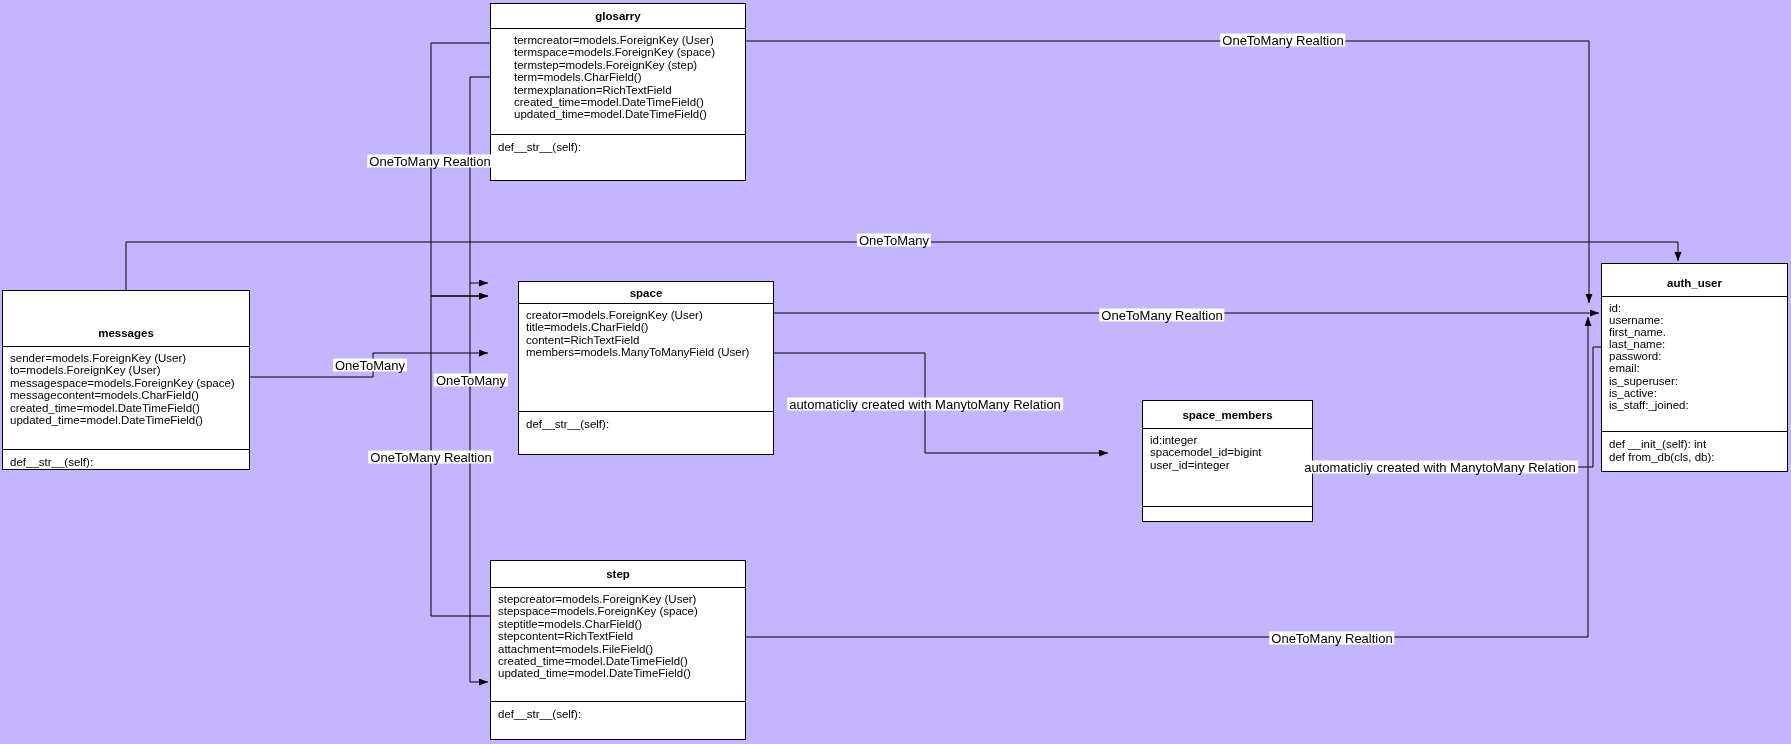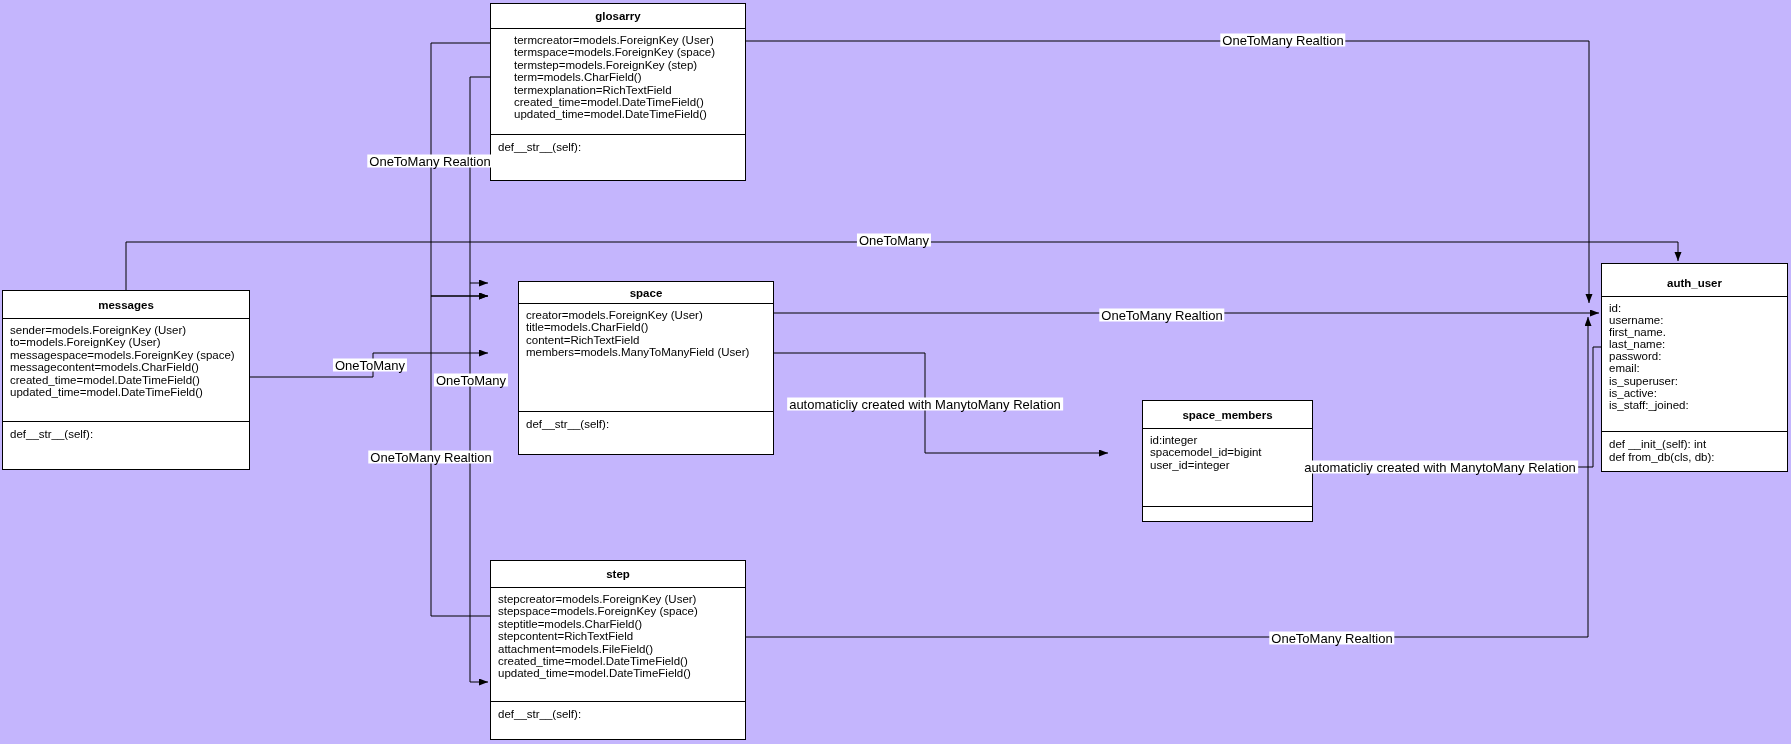--- a/index.html
+++ b/index.html
@@ -60,21 +60,21 @@
 termspace=models.ForeignKey (space)
 termstep=models.ForeignKey (step)
 term=models.CharField()
 termexplanation=RichTextField
 created_time=model.DateTimeField()
 updated_time=model.DateTimeField()</div>
     <div class="mth">def__str__(self):</div>
   </div>
 
   <div class="entity" style="left:2px;top:290px;width:248px;height:180px;">
-    <div class="hd" style="height:28px;">messages</div>
+    <div class="hd" style="height:28px;margin-top:28px;">messages</div>
     <div class="flds" style="height:102px;">sender=models.ForeignKey (User)
 to=models.ForeignKey (User)
 messagespace=models.ForeignKey (space)
 messagecontent=models.CharField()
 created_time=model.DateTimeField()
 updated_time=model.DateTimeField()</div>
     <div class="mth">def__str__(self):</div>
   </div>
 
   <div class="entity" style="left:490px;top:281px;width:256px;height:174px;margin-left:28px;">

